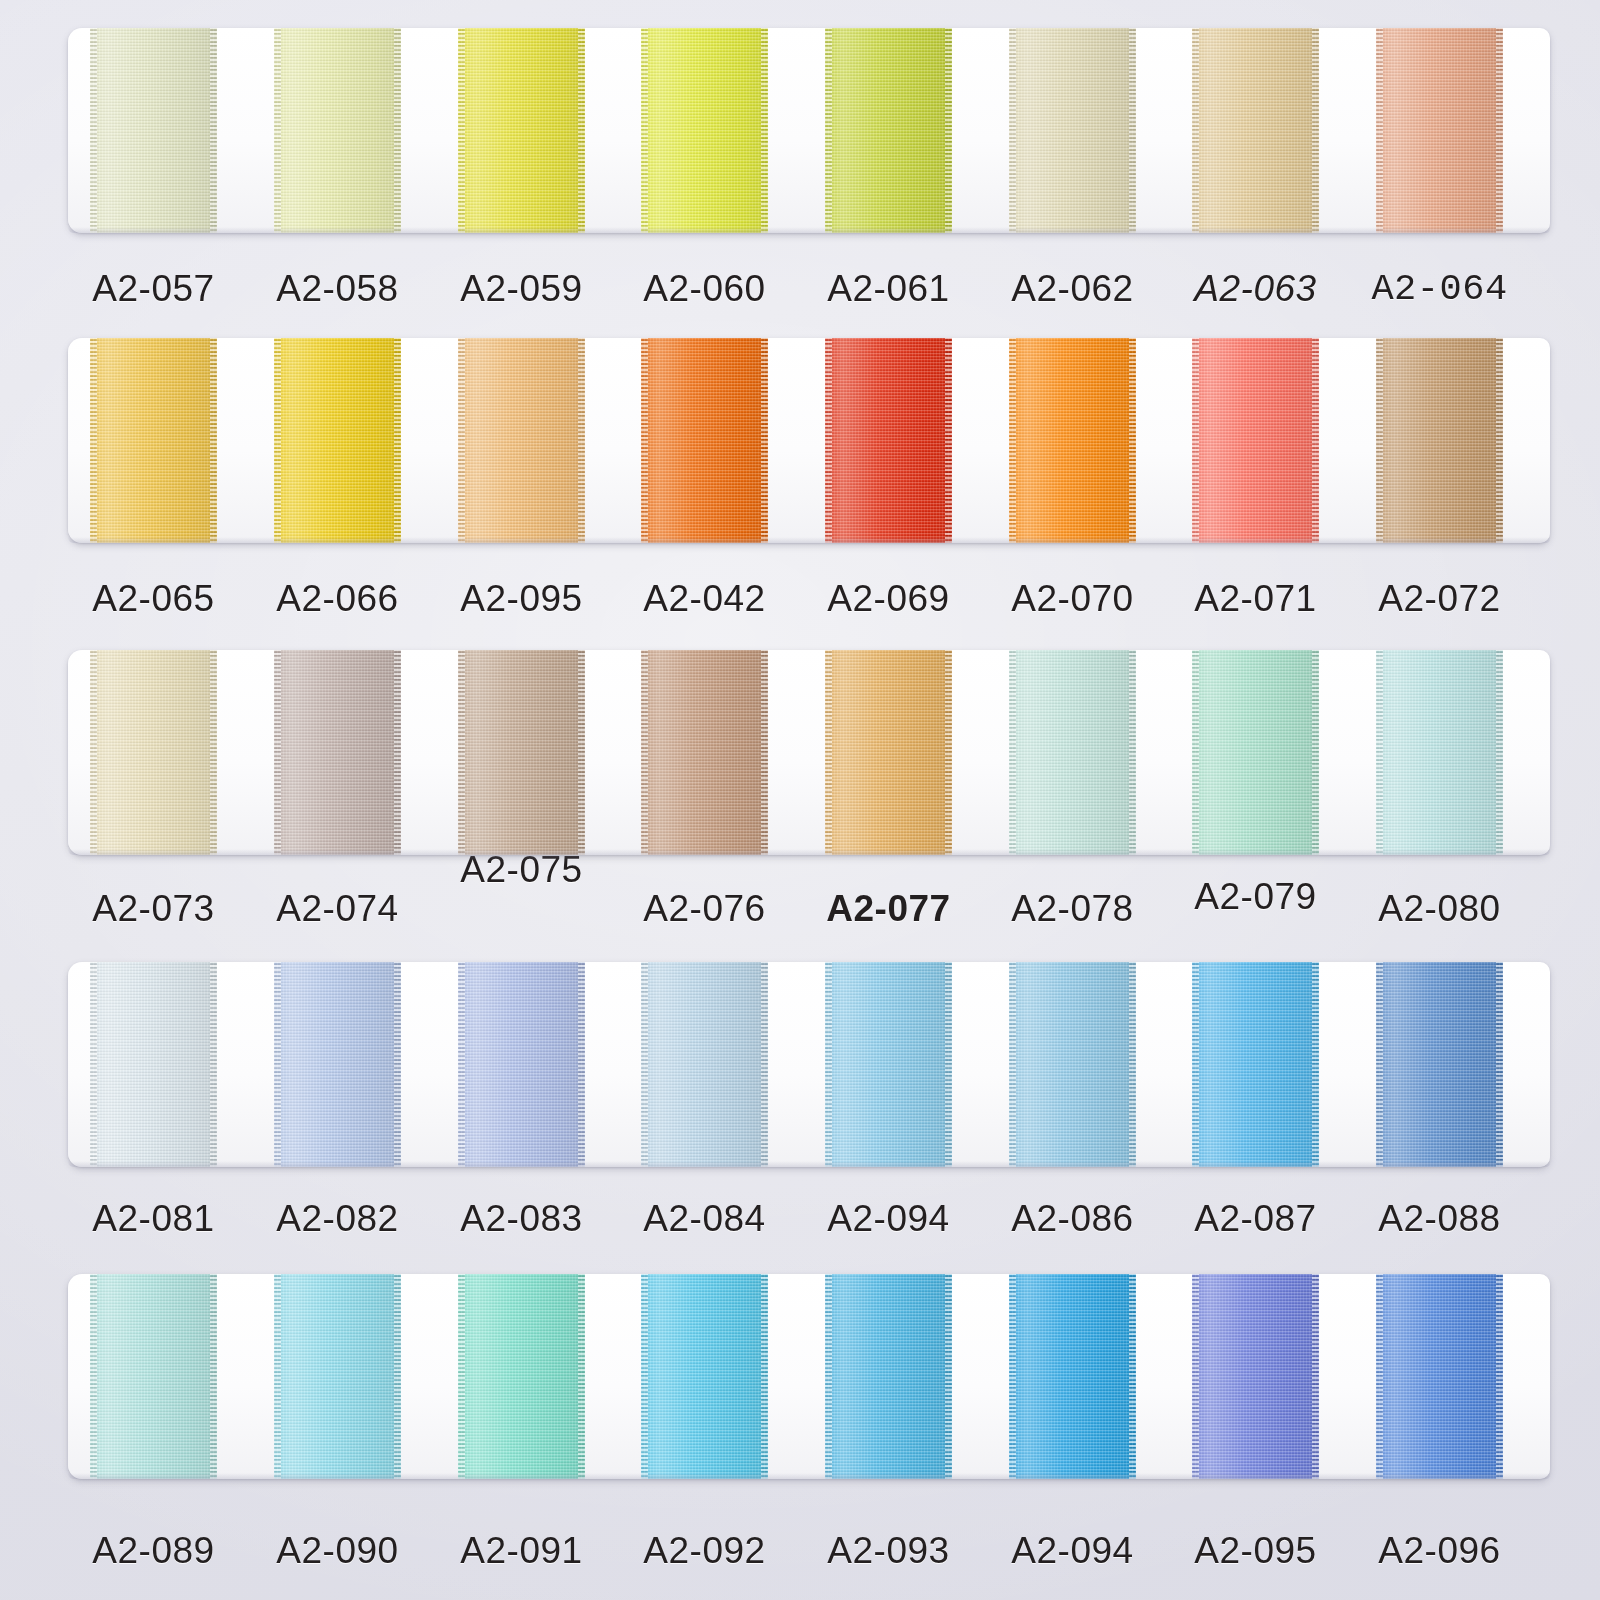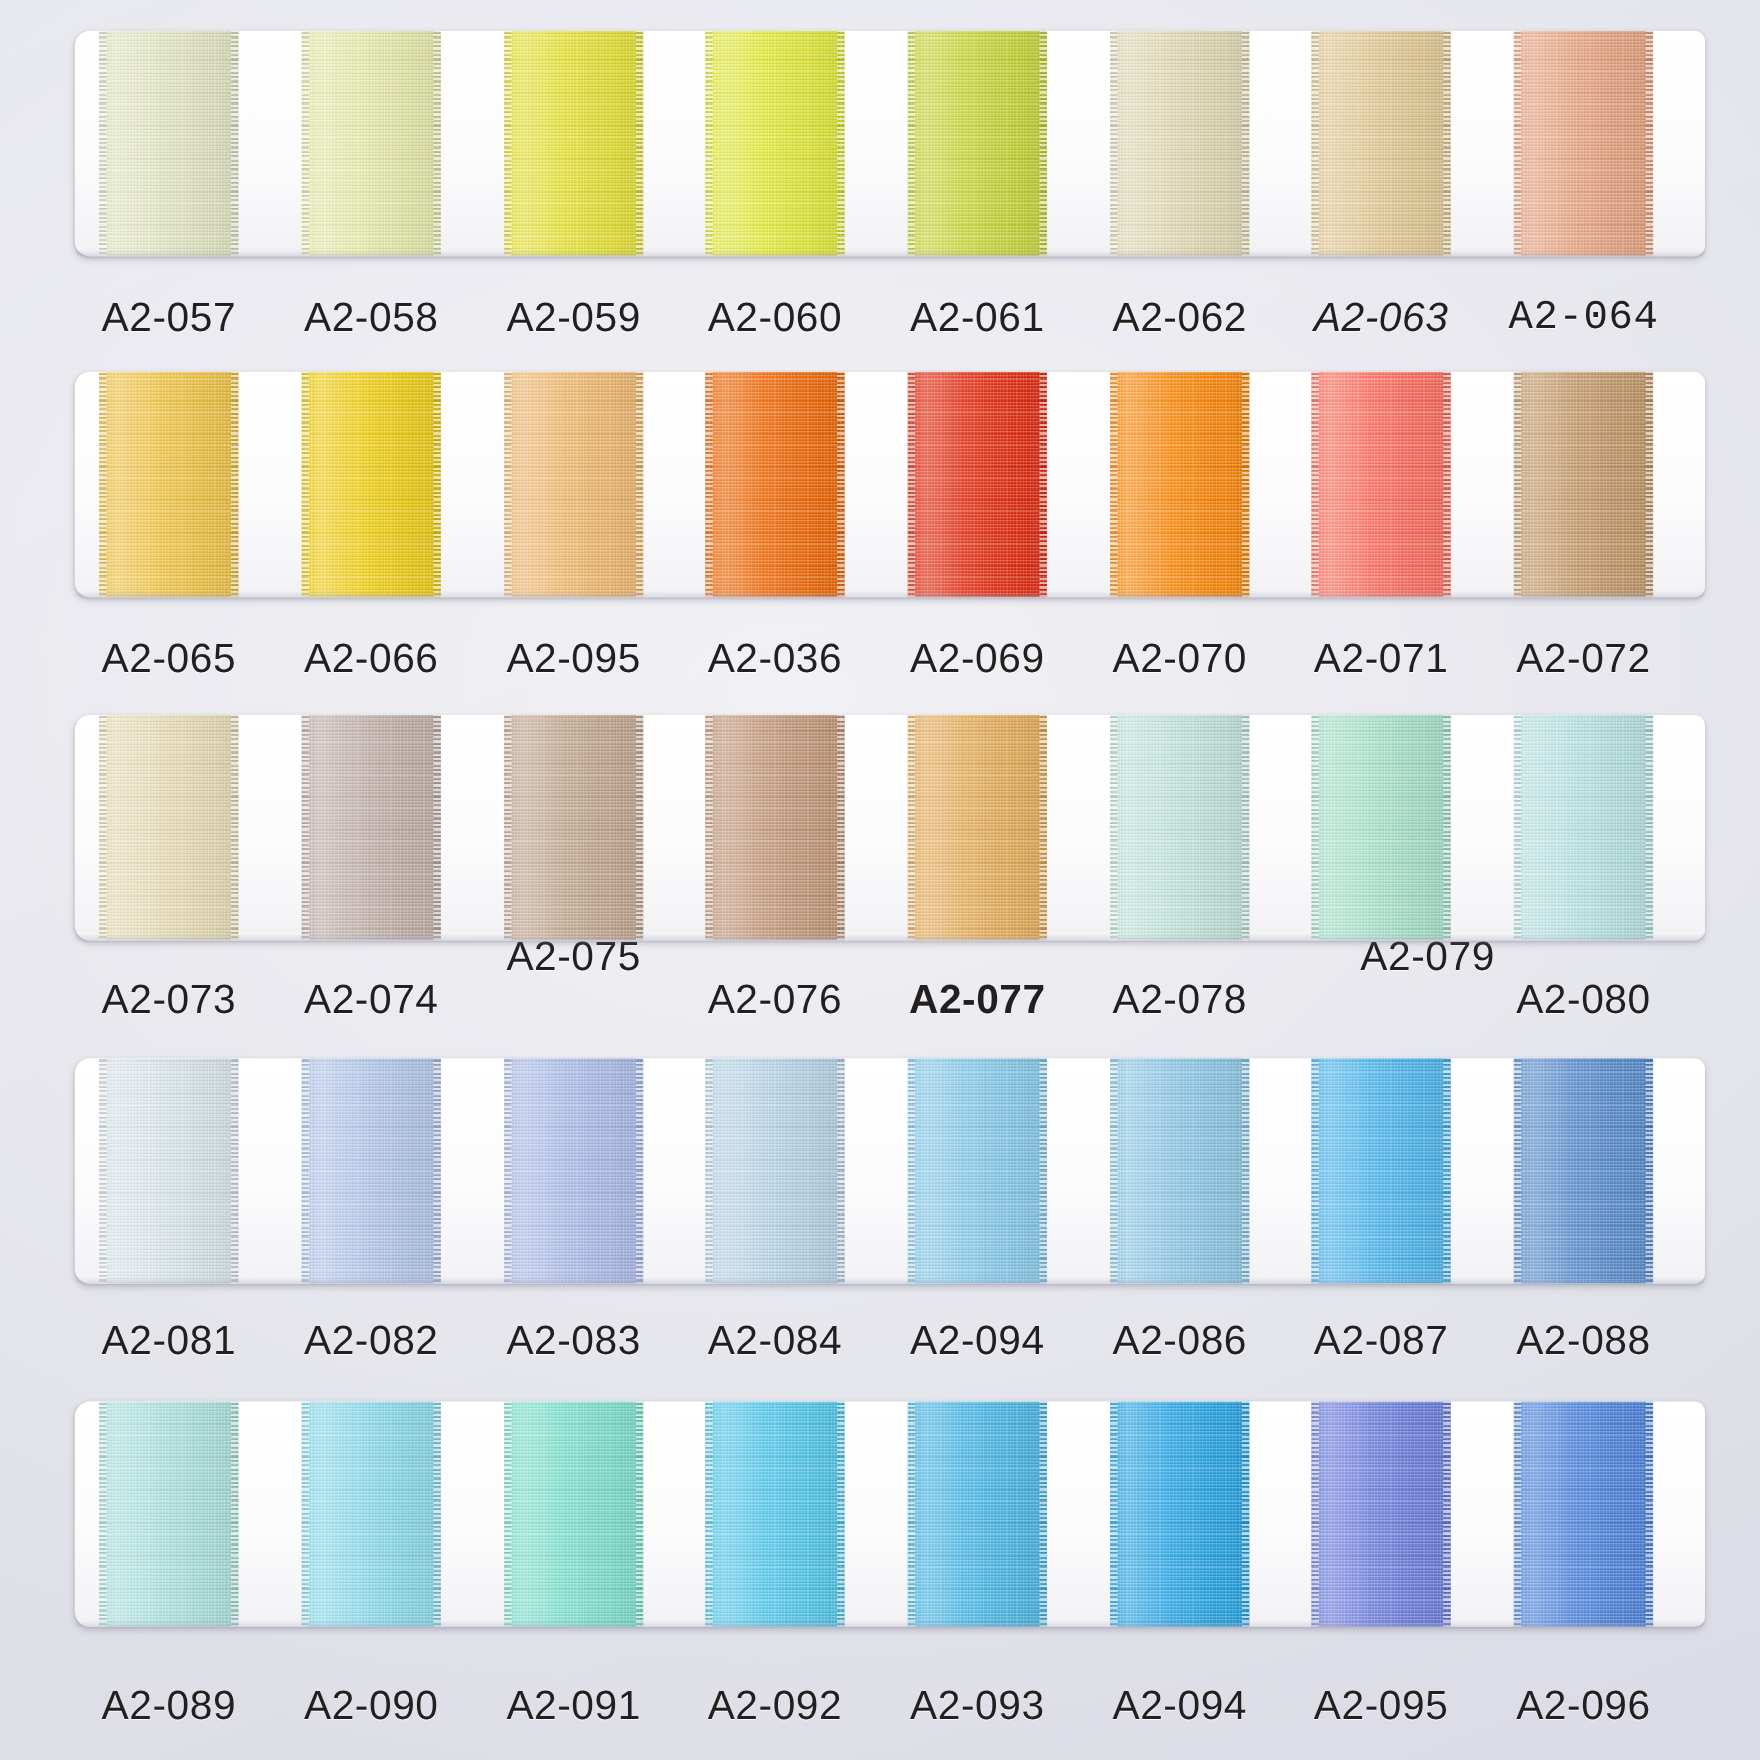--- a/index.html
+++ b/index.html
@@ -200,21 +200,21 @@
           <div class="sheen"></div>
           <div class="selvage-l"></div>
           <div class="selvage-r"></div>
         </div>
       </div>
     </div>
     <div class="row" style="top: 0px;">
       <div class="label" style="top: 578px; left: 50px; width: 207px;">A2-065</div>
       <div class="label" style="top: 578px; left: 234px; width: 207px;">A2-066</div>
       <div class="label" style="top: 578px; left: 418px; width: 207px;">A2-095</div>
-      <div class="label" style="top: 578px; left: 601px; width: 207px;">A2-036</div>
+      <div class="label" style="top: 578px; left: 601px; width: 207px;">A2-042</div>
       <div class="label" style="top: 578px; left: 785px; width: 207px;">A2-069</div>
       <div class="label" style="top: 578px; left: 969px; width: 207px;">A2-070</div>
       <div class="label" style="top: 578px; left: 1152px; width: 207px;">A2-071</div>
       <div class="label" style="top: 578px; left: 1336px; width: 207px;">A2-072</div>
       <div class="card" style="top: 338px; left: 68px; width: 1482px; height: 205px;">
         <div class="swatch" style="left: 22px; width: 127px; --c: #f3c647;">
           <div class="fill"></div>
           <div class="weave"></div>
           <div class="sheen"></div>
           <div class="selvage-l"></div>
@@ -271,21 +271,21 @@
         </div>
       </div>
     </div>
     <div class="row" style="top: 0px;">
       <div class="label" style="top: 888px; left: 50px; width: 207px;">A2-073</div>
       <div class="label" style="top: 888px; left: 234px; width: 207px;">A2-074</div>
       <div class="label" style="top: 849px; left: 418px; width: 207px;">A2-075</div>
       <div class="label" style="top: 888px; left: 601px; width: 207px;">A2-076</div>
       <div class="label" style="top: 888px; left: 785px; width: 207px; font-weight: bold;">A2-077</div>
       <div class="label" style="top: 888px; left: 969px; width: 207px;">A2-078</div>
-      <div class="label" style="top: 849px; left: 1152px; width: 207px; text-align: right;">A2-079</div>
+      <div class="label" style="top: 876px; left: 1152px; width: 207px;">A2-079</div>
       <div class="label" style="top: 888px; left: 1336px; width: 207px;">A2-080</div>
       <div class="card" style="top: 650px; left: 68px; width: 1482px; height: 205px;">
         <div class="swatch" style="left: 22px; width: 127px; --c: #eadfb8;">
           <div class="fill"></div>
           <div class="weave"></div>
           <div class="sheen"></div>
           <div class="selvage-l"></div>
           <div class="selvage-r"></div>
         </div>
         <div class="swatch" style="left: 206px; width: 127px; --c: #c3b2ac;">

